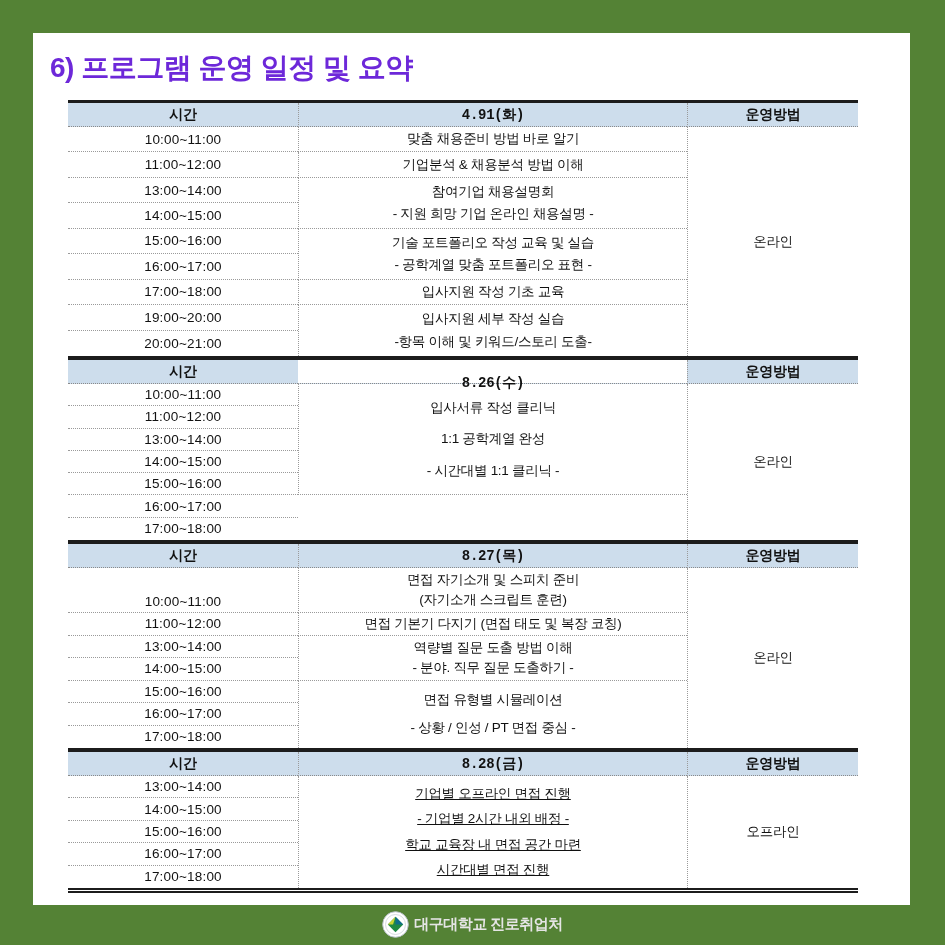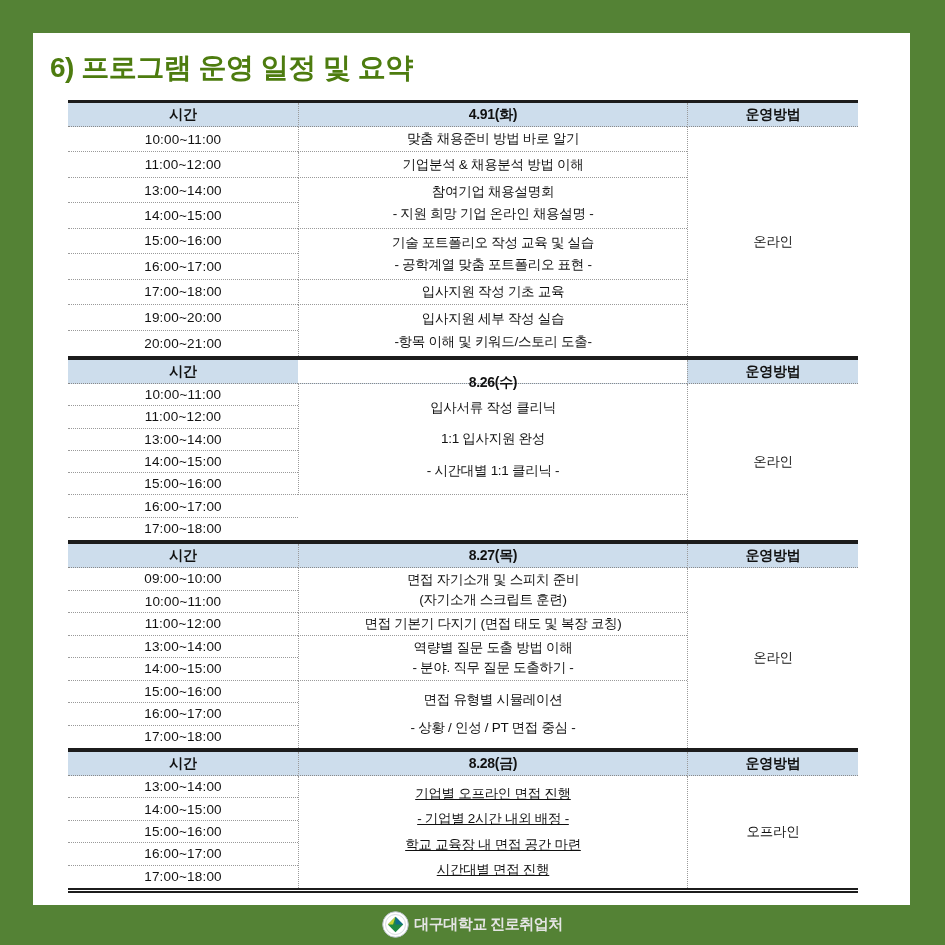--- a/index.html
+++ b/index.html
@@ -12,21 +12,21 @@
   }
   .page {
     position: absolute;
     left: 33px; top: 33px; right: 35px; bottom: 40px;
     background: #ffffff;
   }
   .title {
     margin: 16px 0 13px 17px;
     font-size: 28px;
     font-weight: 800;
-    color: #4d7c0f;
+    color: #6d28d9;
     letter-spacing: -0.5px;
   }
   .schedule {
     margin-left: 35px;
     width: 790px;
     border-bottom: 5px double #1c1c1c;
   }
   .section {
     display: grid;
     grid-template-columns: 230px 389px 171px;
@@ -34,20 +34,21 @@
     background: #fff;
     color: #111;
   }
   .section:first-child { border-top: 3px solid #1c1c1c; }
   .hcell {
     background: #cdddec;
     display: flex; align-items: center; justify-content: center;
     font-weight: 700; font-size: 14px;
     border-bottom: 1px dotted #8a8a8a;
     letter-spacing: -0.3px;
+    font-family: Liberation Mono, monospace;
   }
   .bl { border-left: 1px dotted #9a9a9a; }
   .tcell {
     display: flex; align-items: center; justify-content: center;
     font-size: 13.5px;
     border-bottom: 1px dotted #9a9a9a;
     letter-spacing: 0.2px;
   }
   .gcell {
     display: flex; flex-direction: column;
@@ -128,30 +129,29 @@
         <div class="hcell bl" style="grid-area: 1 / 3;">운영방법</div>
         <div class="tcell" style="grid-area: 2 / 1;">10:00~11:00</div>
         <div class="tcell" style="grid-area: 3 / 1;">11:00~12:00</div>
         <div class="tcell" style="grid-area: 4 / 1;">13:00~14:00</div>
         <div class="tcell" style="grid-area: 5 / 1;">14:00~15:00</div>
         <div class="tcell" style="grid-area: 6 / 1;">15:00~16:00</div>
         <div class="tcell" style="grid-area: 7 / 1;">16:00~17:00</div>
         <div class="tcell nob" style="grid-area: 8 / 1;">17:00~18:00</div>
         <div class="gcell" style="grid-area: 2 / 2 / span 5;">
           <div class="gline">입사서류 작성 클리닉</div>
-          <div class="gline">1:1 입사지원 완성</div>
+          <div class="gline">1:1 공학계열 완성</div>
           <div class="gline">- 시간대별 1:1 클리닉 -</div>
         </div>
         <div class="mcell" style="grid-area: 2 / 3 / span 7;">온라인</div>
       </div>
       <div class="section" style="height: 208px; grid-template-rows: 24px repeat(8, 1fr);">
         <div class="hcell" style="grid-area: 1 / 1;">시간</div>
         <div class="hcell bl" style="grid-area: 1 / 2;">8.27(목)</div>
         <div class="hcell bl" style="grid-area: 1 / 3;">운영방법</div>
-        <div class="tcell" style="grid-area: 2 / 1;">09:00~10:00</div>
         <div class="tcell" style="grid-area: 3 / 1;">10:00~11:00</div>
         <div class="tcell" style="grid-area: 4 / 1;">11:00~12:00</div>
         <div class="tcell" style="grid-area: 5 / 1;">13:00~14:00</div>
         <div class="tcell" style="grid-area: 6 / 1;">14:00~15:00</div>
         <div class="tcell" style="grid-area: 7 / 1;">15:00~16:00</div>
         <div class="tcell" style="grid-area: 8 / 1;">16:00~17:00</div>
         <div class="tcell nob" style="grid-area: 9 / 1;">17:00~18:00</div>
         <div class="gcell" style="grid-area: 4 / 2 / span 1;">
           <div class="gline">면접 기본기 다지기 (면접 태도 및 복장 코칭)</div>
         </div>

